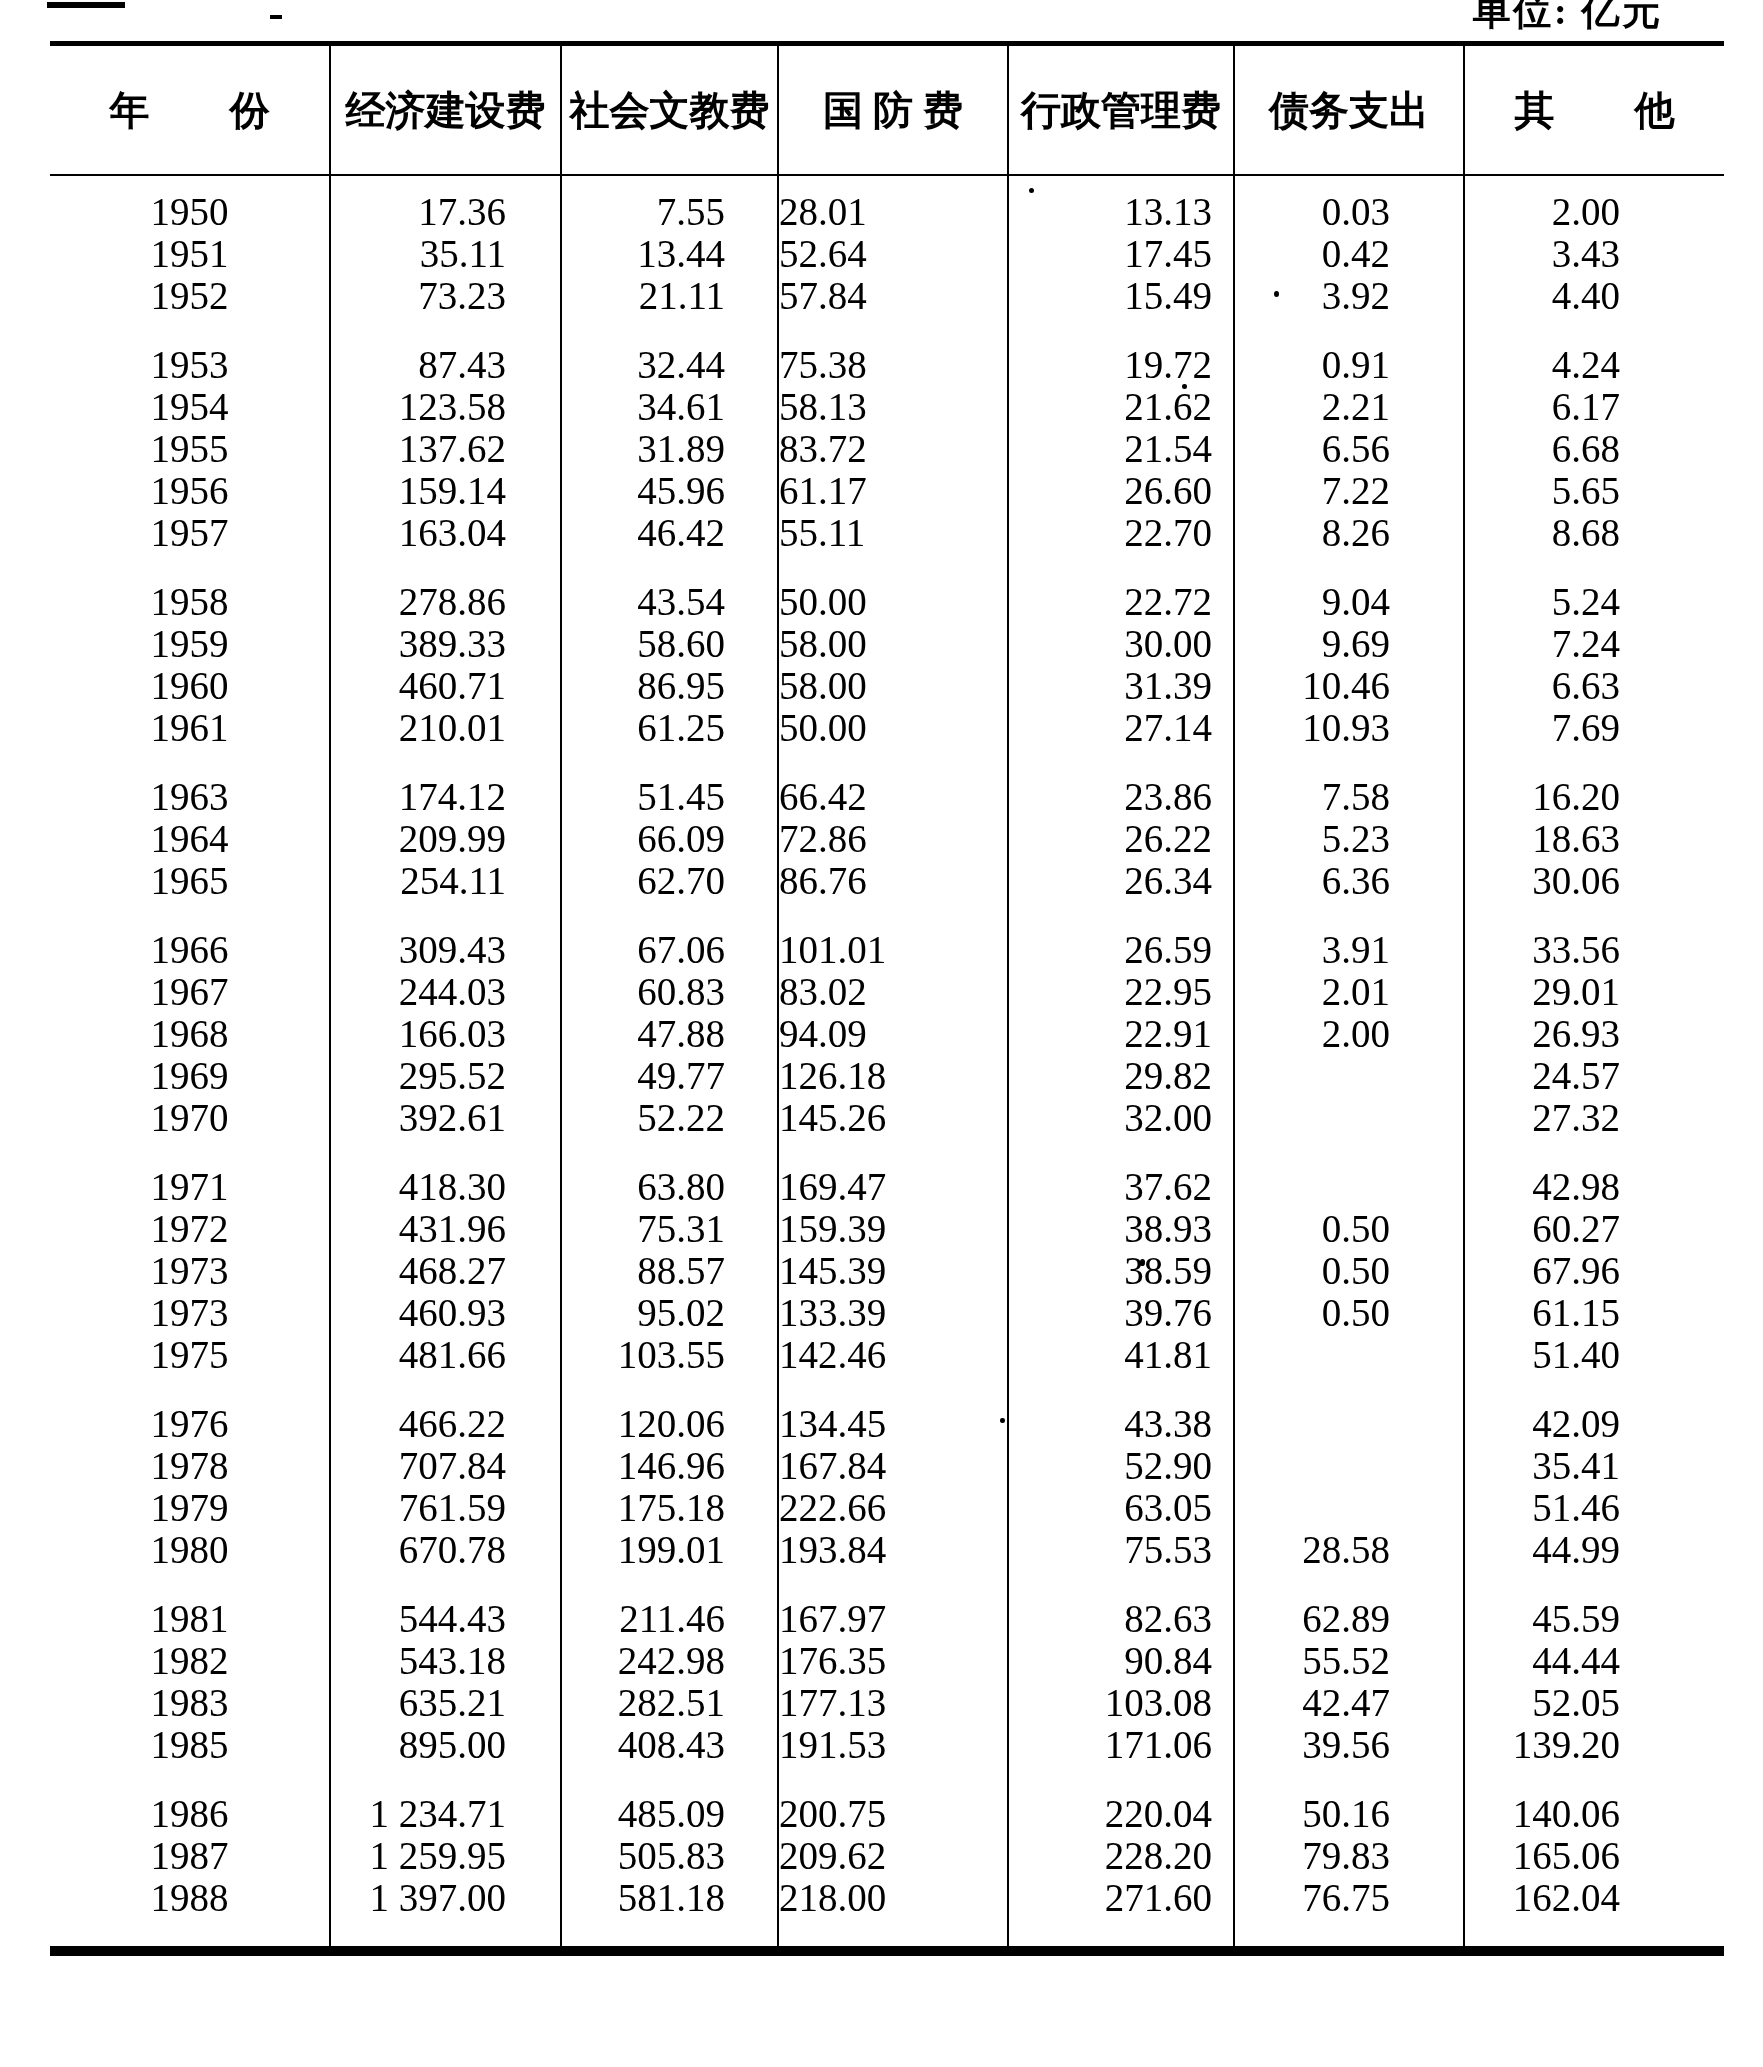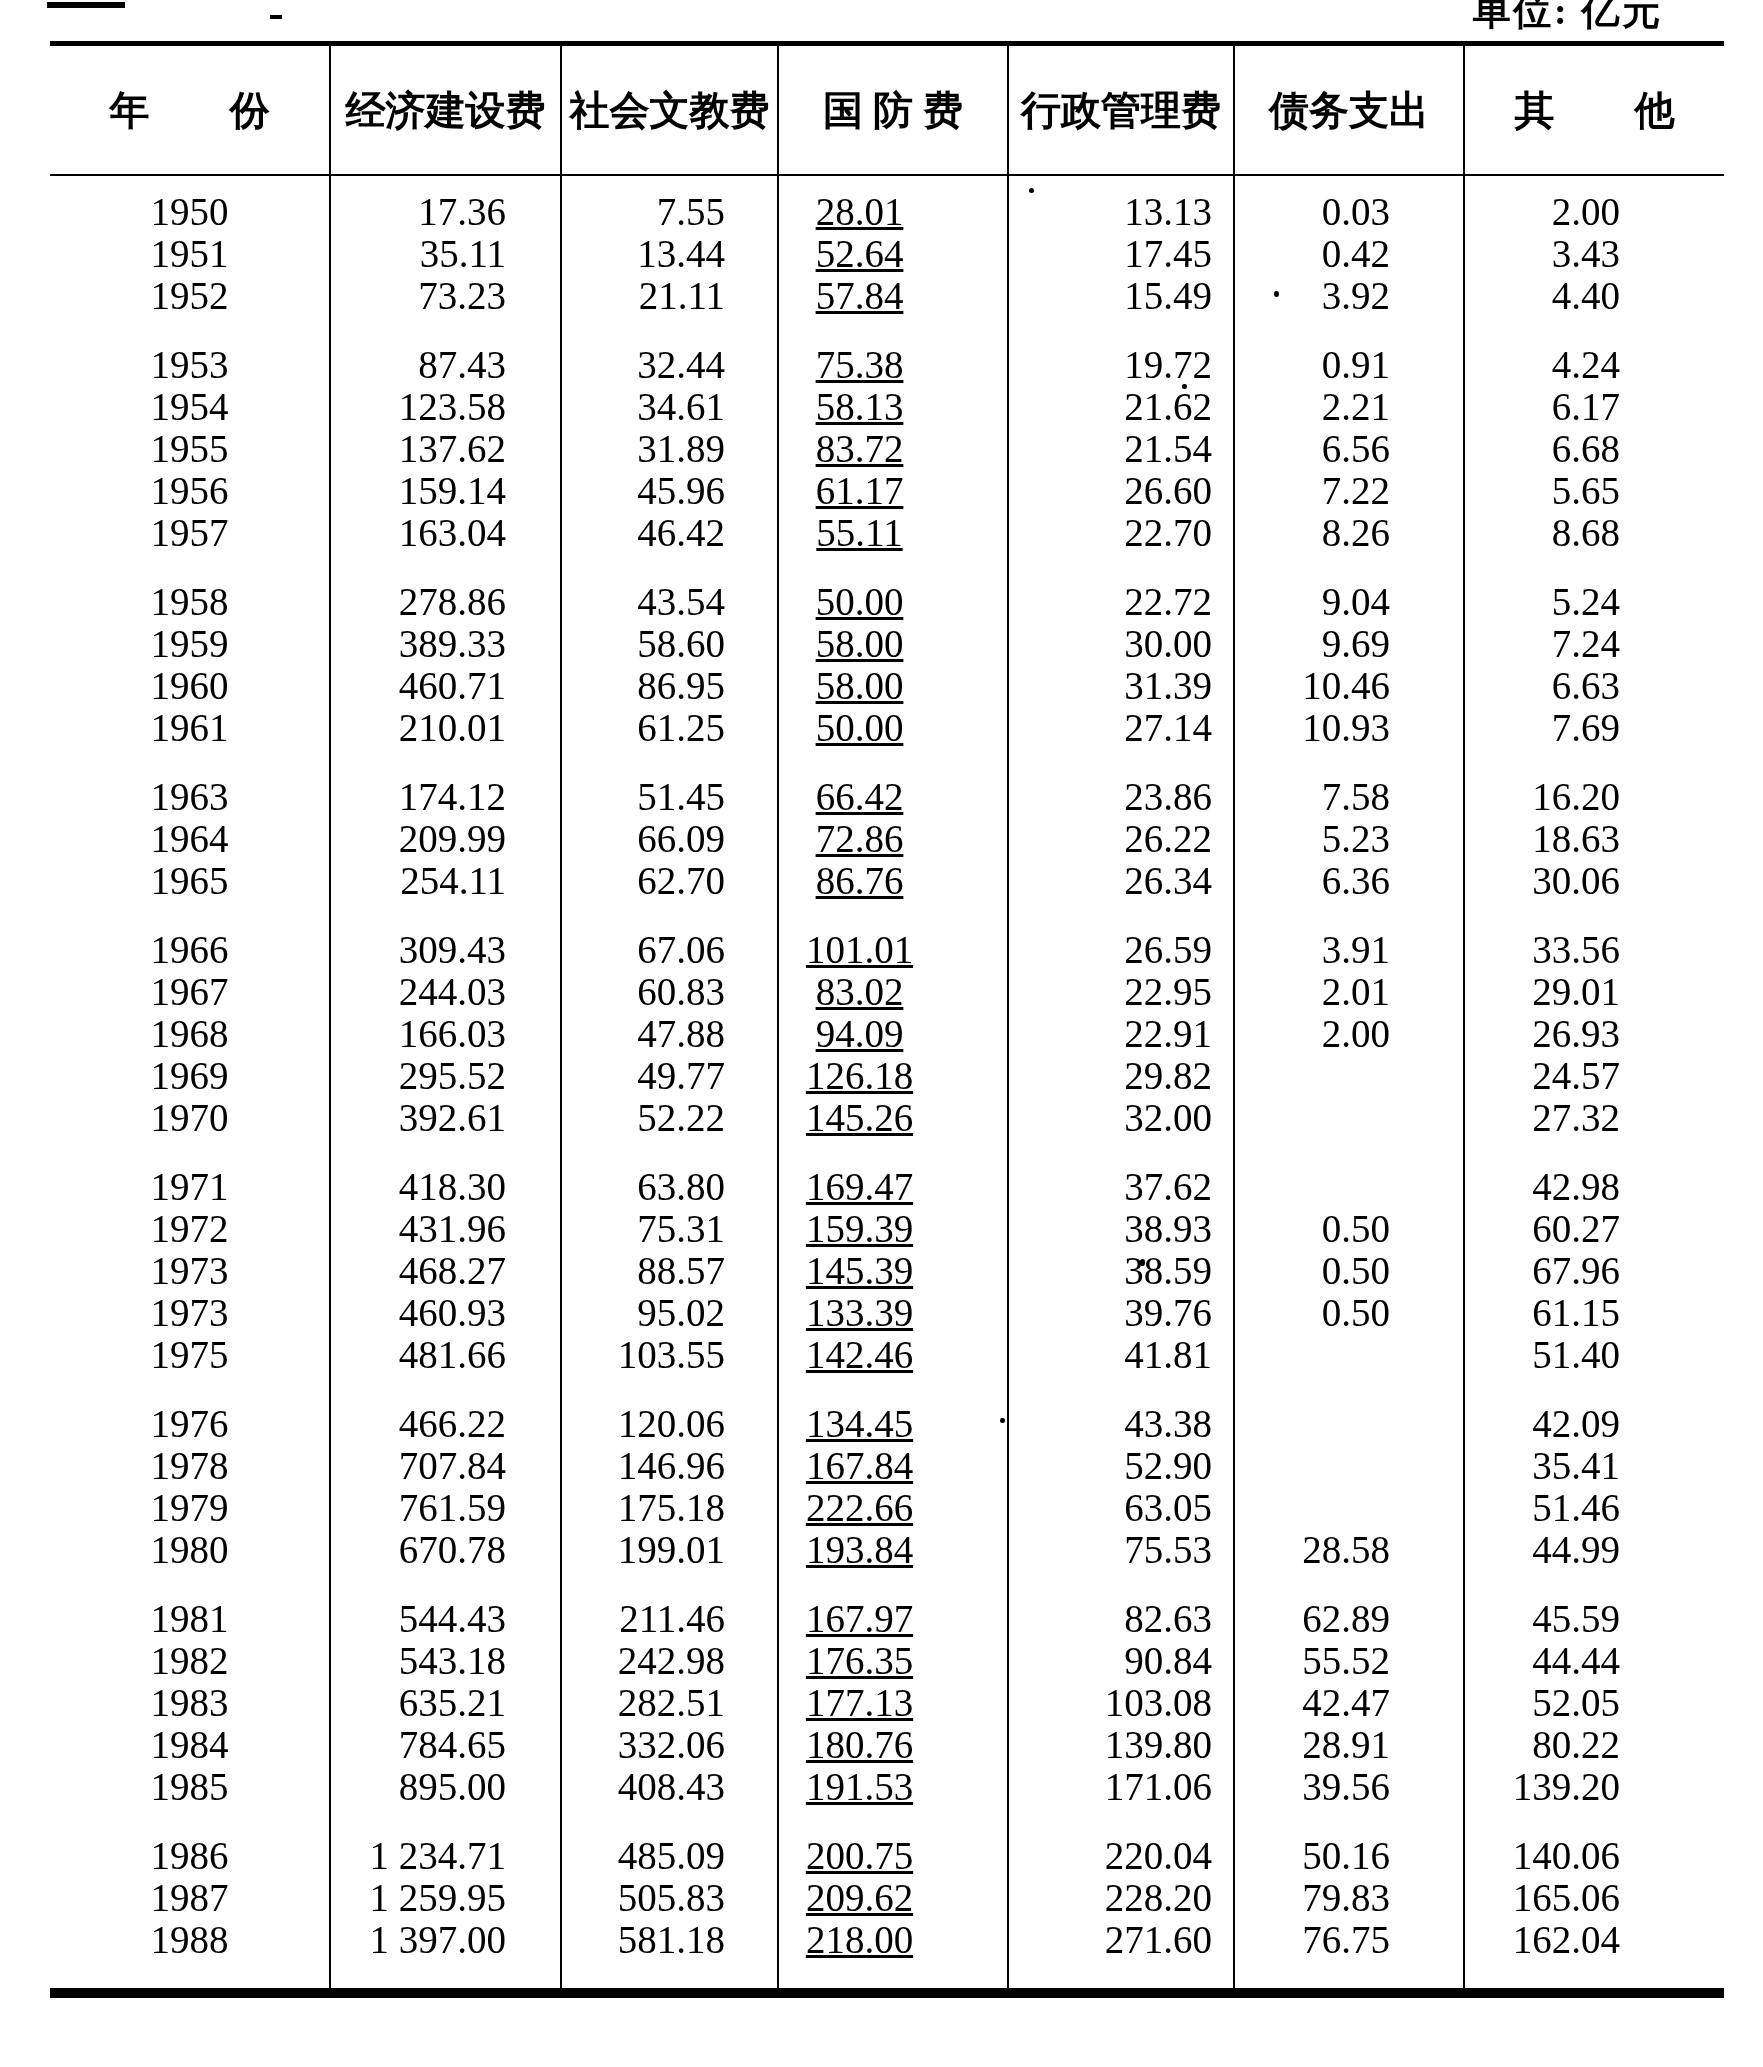--- a/index.html
+++ b/index.html
@@ -44,21 +44,21 @@
     line-height: 42px;
     padding: 0;
     white-space: pre;
     overflow: hidden;
   }
   th.c1, th.c2, th.c3, th.c4, th.c5, th.c6,
   td.c1, td.c2, td.c3, td.c4, td.c5, td.c6 { border-left: 2.7px solid #000; }
   td.c0 { text-align: center; }
   td.c1 { text-align: right; padding-right: 54px; }
   td.c2 { text-align: right; padding-right: 52px; }
-  td.c3 { text-align: center; padding-right: 67px; text-decoration: underline; }
+  td.c3 { text-align: left; padding-right: 67px; }
   td.c4 { text-align: right; padding-right: 21px; }
   td.c5 { text-align: right; padding-right: 73px; }
   td.c6 { text-align: right; padding-right: 104px; }
   .speck { position: absolute; background: #000; }
   .dot { border-radius: 50%; }
 </style>
 </head>
 <body>
 
 <div class="unit-label">单位: 亿元</div>
@@ -439,29 +439,20 @@
       <tr>
         <td class="c0">1983</td>
         <td class="c1">635.21</td>
         <td class="c2">282.51</td>
         <td class="c3">177.13</td>
         <td class="c4">103.08</td>
         <td class="c5">42.47</td>
         <td class="c6">52.05</td>
       </tr>
       <tr>
-        <td class="c0">1984</td>
-        <td class="c1">784.65</td>
-        <td class="c2">332.06</td>
-        <td class="c3">180.76</td>
-        <td class="c4">139.80</td>
-        <td class="c5">28.91</td>
-        <td class="c6">80.22</td>
-      </tr>
-      <tr>
         <td class="c0">1985</td>
         <td class="c1">895.00</td>
         <td class="c2">408.43</td>
         <td class="c3">191.53</td>
         <td class="c4">171.06</td>
         <td class="c5">39.56</td>
         <td class="c6">139.20</td>
       </tr>
       <tr>
         <td class="c0" style="height: 27px;"></td>

